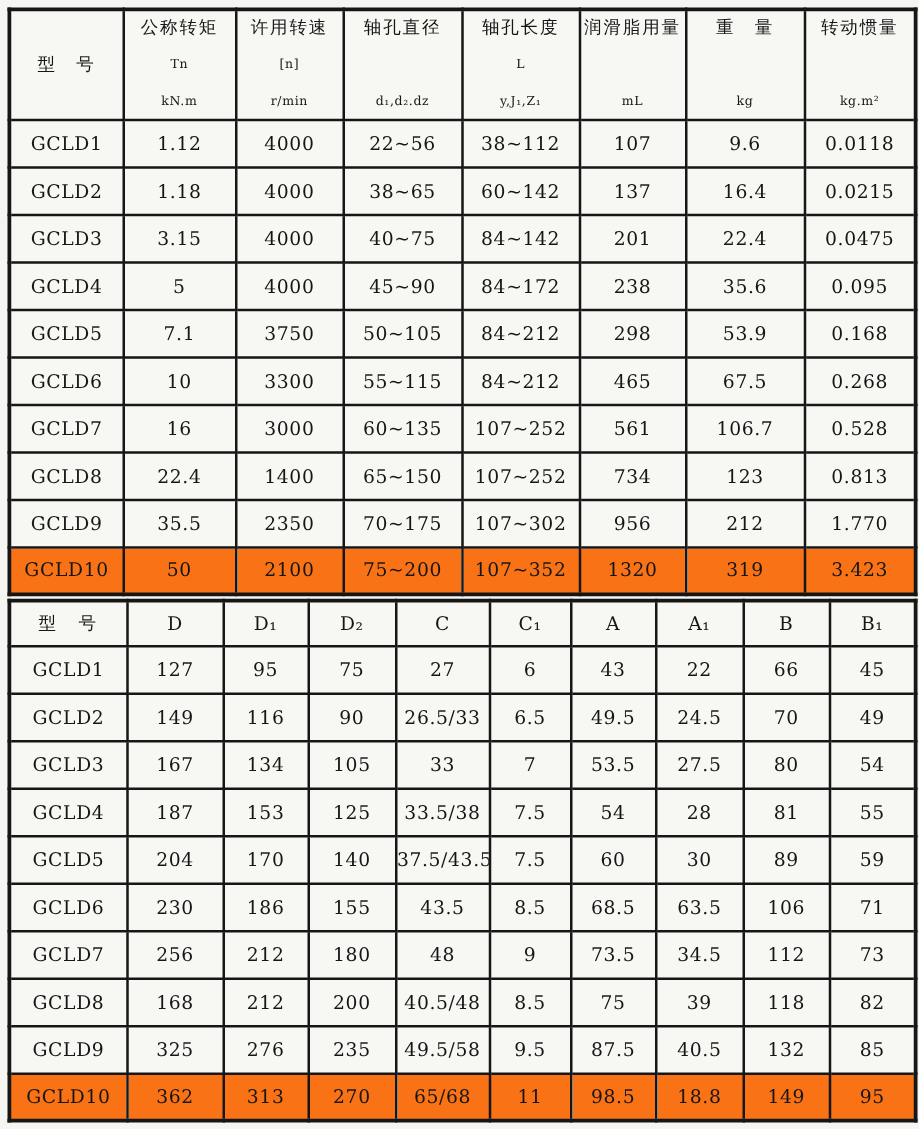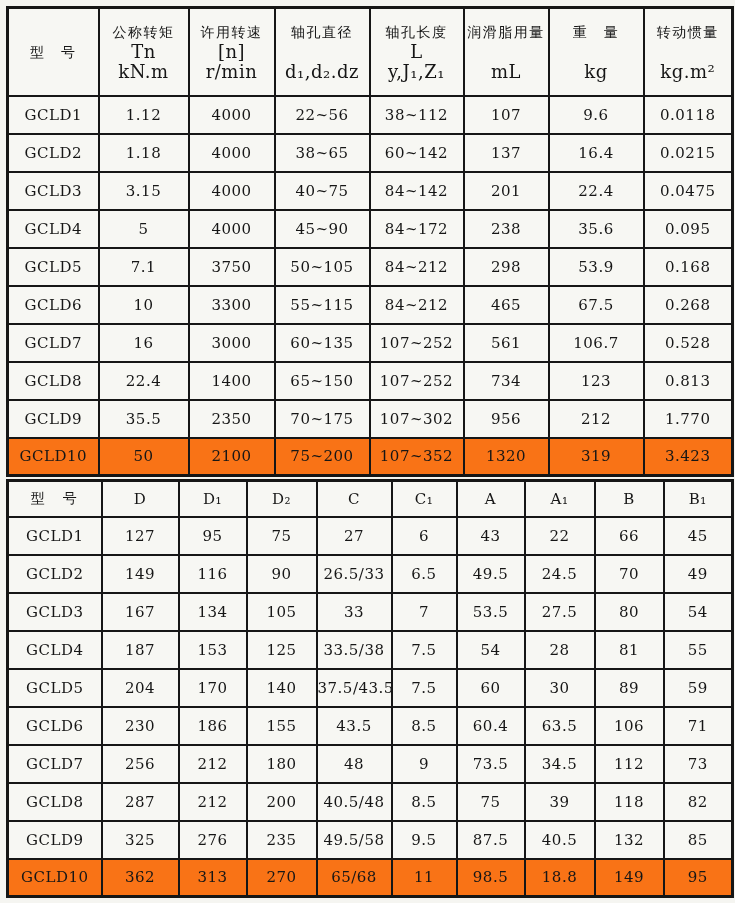--- a/index.html
+++ b/index.html
@@ -37,33 +37,34 @@
   }
   #t1 thead tr { height: 88px; }
   #t1 tbody tr { height: 38px; }
   #t2 thead tr { height: 36px; }
   #t2 tbody tr { height: 38px; }
   .hwrap {
     display: flex;
     flex-direction: column;
     justify-content: center;
     height: 100%;
+    gap: 10px;
   }
   .hline {
     min-height: 20px;
     line-height: 20px;
   }
   .zh {
     font-family: "DejaVu Sans", sans-serif;
     font-size: 14px;
     letter-spacing: 1.5px;
   }
   .lat {
     font-family: "DejaVu Serif", "Liberation Serif", serif;
-    font-size: 18px;
+    font-size: 10px;
     letter-spacing: 0.5px;
   }
   #t2 thead th .zh { letter-spacing: 2px; }
   #t2 thead th .lat { font-size: 15px; }
   td {
     font-family: "DejaVu Serif", "Liberation Serif", serif;
     font-size: 15px;
     letter-spacing: 0.5px;
   }
   tr.em-row td { font-weight: normal; }
@@ -355,40 +356,40 @@
           <td>89</td>
           <td>59</td>
         </tr>
         <tr>
           <td>GCLD6</td>
           <td>230</td>
           <td>186</td>
           <td>155</td>
           <td>43.5</td>
           <td>8.5</td>
-          <td>60.4</td>
+          <td>68.5</td>
           <td>63.5</td>
           <td>106</td>
           <td>71</td>
         </tr>
         <tr>
           <td>GCLD7</td>
           <td>256</td>
           <td>212</td>
           <td>180</td>
           <td>48</td>
           <td>9</td>
           <td>73.5</td>
           <td>34.5</td>
           <td>112</td>
           <td>73</td>
         </tr>
         <tr>
           <td>GCLD8</td>
-          <td>287</td>
+          <td>168</td>
           <td>212</td>
           <td>200</td>
           <td>40.5/48</td>
           <td>8.5</td>
           <td>75</td>
           <td>39</td>
           <td>118</td>
           <td>82</td>
         </tr>
         <tr>

